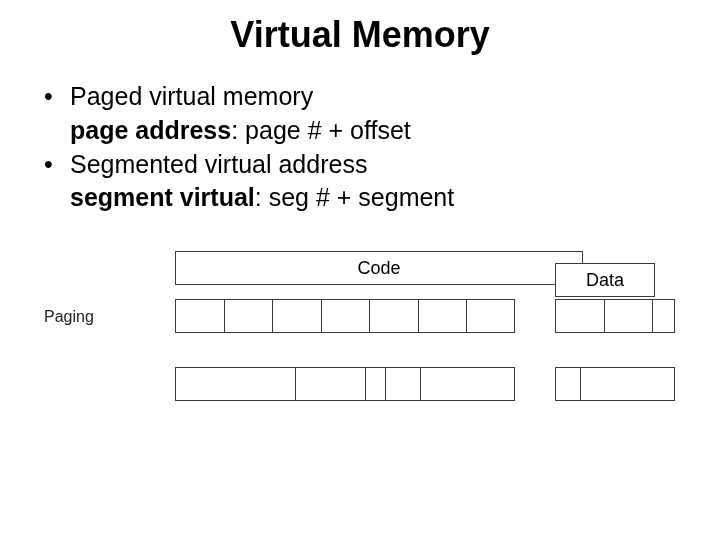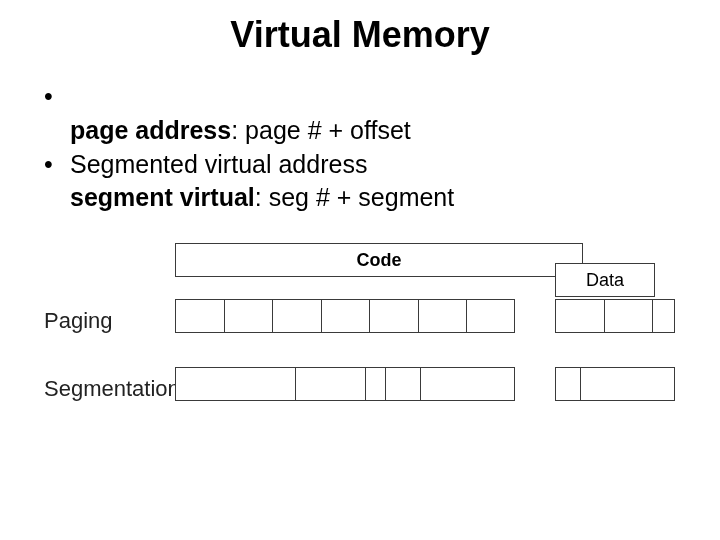--- a/index.html
+++ b/index.html
@@ -28,21 +28,21 @@
   .sub { margin-left: 26px; }
   b.addr { font-weight: bold; }
   .diagram {
     position: relative;
     margin-top: 28px;
     height: 220px;
   }
   .dlabel {
     position: absolute;
     font-family: Arial, Helvetica, sans-serif;
-    font-size: 22px;
+    font-size: 16px;
     color: #222;
   }
   .box {
     position: absolute;
     border: 1.5px solid #3a3a3a;
     height: 34px;
     background: #fff;
   }
   .cell {
     position: absolute;
@@ -59,36 +59,37 @@
   }
 </style>
 </head>
 <body>
 
 <div class="title">Virtual Memory</div>
 
 <div class="bullets">
   <div class="brow">
     <span class="bmark">•</span>
+    <span>Paged virtual memory</span>
   </div>
   <div class="sub">
     <b class="addr">page address</b><span>: page # + offset</span>
   </div>
   <div class="brow">
     <span class="bmark">•</span>
     <span>Segmented virtual address</span>
   </div>
   <div class="sub">
     <b class="addr">segment virtual</b><span>: seg # + segment</span>
   </div>
 </div>
 
 <div class="diagram">
 
-  <div class="box" style="left:175px; top:0; width:408px;font-weight:bold;">
+  <div class="box" style="left:175px; top:8px; width:408px;">
     <span class="toplab">Code</span>
   </div>
   <div class="box" style="left:555px; top:0; width:100px;margin-top:20px;">
     <span class="toplab">Data</span>
   </div>
 
   <div class="dlabel" style="left:44px; top:65px;">Paging</div>
   <div class="box" style="left:175px; top:56px; width:340px;">
     <div class="cell" style="left:0; width:48.57px;"></div>
     <div class="cell" style="left:48.57px; width:48.57px;"></div>
@@ -96,21 +97,20 @@
     <div class="cell" style="left:145.71px; width:48.57px;"></div>
     <div class="cell" style="left:194.28px; width:48.57px;"></div>
     <div class="cell" style="left:242.85px; width:48.57px;"></div>
     <div class="cell" style="left:291.42px; width:48.57px; border-right:none;"></div>
   </div>
   <div class="box" style="left:555px; top:56px; width:120px;">
     <div class="cell" style="left:0; width:48.57px;"></div>
     <div class="cell" style="left:48.57px; width:48.57px;"></div>
   </div>
 
-  <div class="dlabel" style="left:44px; top:133px;">Segmentation</div>
   <div class="box" style="left:175px; top:124px; width:340px;">
     <div class="cell" style="left:0; width:120px;"></div>
     <div class="cell" style="left:120px; width:70px;"></div>
     <div class="cell" style="left:190px; width:20px;"></div>
     <div class="cell" style="left:210px; width:35px;"></div>
     <div class="cell" style="left:245px; width:95px; border-right:none;"></div>
   </div>
   <div class="box" style="left:555px; top:124px; width:120px;">
     <div class="cell" style="left:0; width:25px;"></div>
     <div class="cell" style="left:25px; width:95px; border-right:none;"></div>

